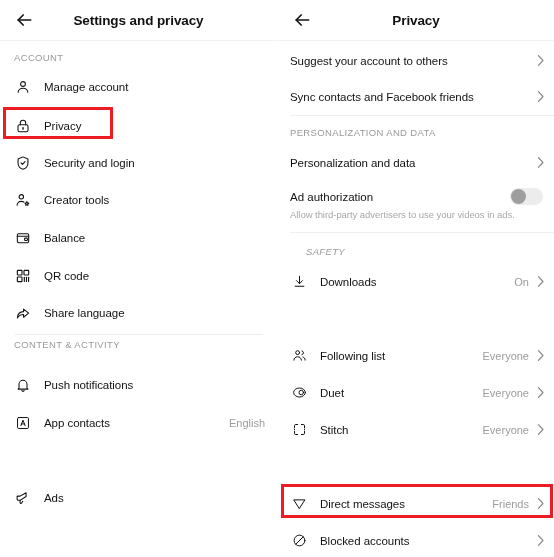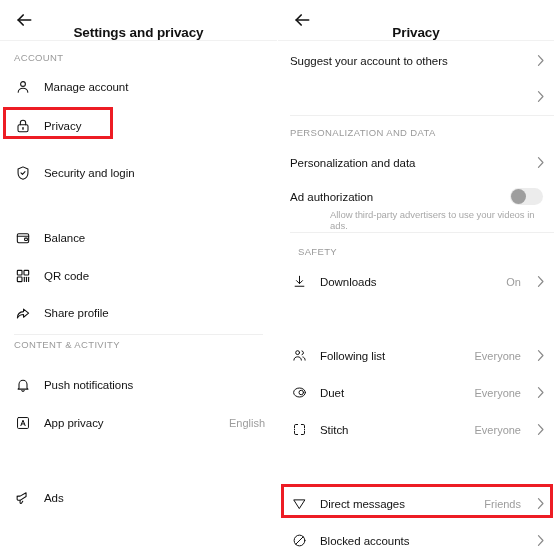--- a/index.html
+++ b/index.html
@@ -22,21 +22,21 @@
     background: #ffffff;
     overflow: hidden;
   }
   .panel.right { border-left: 1px solid #ffffff; }
 
   
   .hdr {
     height: 41px;
     position: relative;
     display: flex;
-    align-items: flex-end;
+    align-items: center;
     border-bottom: 1px solid #f1f1f1;
   }
   .back-btn {
     position: absolute;
     left: 12px; top: 50%;
     transform: translateY(-50%);
     width: 24px; height: 24px;
     display: flex; align-items: center; justify-content: center;
   }
   .hdr-title {
@@ -78,21 +78,21 @@
   .row .lbl {
     font-size: 11.5px;
     color: #121212;
     letter-spacing: -0.05px;
     white-space: nowrap;
   }
   .row .spacer { flex: 1 1 auto; }
   .row .val {
     font-size: 11px;
     color: #9c9c9c;
-    margin-right: 14px;
+    margin-right: 6px;
     white-space: nowrap;
   }
   .row .chev {
     width: 10px; height: 14px;
     display: flex; align-items: center; justify-content: center;
   }
   .row.noicon { padding-left: 12px; }
   .row.noicon .lbl { margin-left: 0; }
 
   
@@ -111,21 +111,20 @@
   .toggle-row .tr-top {
     display: flex; align-items: center;
   }
   .toggle-row .tr-title {
     font-size: 11.5px; color: #121212;
   }
   .toggle-row .tr-sub {
     font-size: 9.5px; color: #a8a8a8;
     margin-top: 4px;
     letter-spacing: -0.05px;
-    margin-left: 40px;
   }
   .switch {
     margin-left: auto;
     width: 33px; height: 17px;
     border-radius: 9px;
     background: #ececec;
     position: relative;
     flex: 0 0 33px;
   }
   .switch .knob {
@@ -180,30 +179,40 @@
         <svg width="16" height="16" viewBox="0 0 24 24" fill="none" stroke="#121212" stroke-width="1.6" stroke-linecap="round" stroke-linejoin="round">
           <rect x="4.5" y="10" width="15" height="10.5" rx="2.2"></rect>
           <path d="M8 10V7.3a4 4 0 0 1 8 0V10"></path>
           <circle cx="12" cy="14.5" r="1.1" fill="#121212" stroke="none"></circle>
           <line x1="12" y1="15.3" x2="12" y2="17.3"></line>
         </svg>
       </span>
       <span class="lbl">Privacy</span>
     </div>
 
-    <div class="row" style="top:154px">
+    <div class="row" style="top:144px">
       <span class="ic">
         <svg width="16" height="16" viewBox="0 0 24 24" fill="none" stroke="#121212" stroke-width="1.6" stroke-linecap="round" stroke-linejoin="round">
           <path d="M12 2.8 4.6 6v6c0 4.6 3.1 8.2 7.4 9.3 4.3-1.1 7.4-4.7 7.4-9.3V6Z"></path>
           <polyline points="9 11.8 11.2 14 15 9.8"></polyline>
         </svg>
       </span>
       <span class="lbl">Security and login</span>
     </div>
 
+    <div class="row" style="top:181px">
+      <span class="ic">
+        <svg width="16" height="16" viewBox="0 0 24 24" fill="none" stroke="#121212" stroke-width="1.6" stroke-linecap="round" stroke-linejoin="round">
+          <circle cx="9.5" cy="7.2" r="3.3"></circle>
+          <path d="M3.2 20c0-3.5 2.8-5.9 6.3-5.9 1.4 0 2.7.4 3.8 1"></path>
+          <path d="M17.8 14.4l.9 1.9 2 .3-1.5 1.4.4 2-1.8-1-1.8 1 .4-2-1.5-1.4 2-.3Z"></path>
+        </svg>
+      </span>
+      <span class="lbl">Creator tools</span>
+    </div>
 
     <div class="row" style="top:219px">
       <span class="ic">
         <svg width="16" height="16" viewBox="0 0 24 24" fill="none" stroke="#121212" stroke-width="1.6" stroke-linecap="round" stroke-linejoin="round">
           <rect x="3.5" y="5.5" width="17" height="13.5" rx="2"></rect>
           <line x1="3.5" y1="9.4" x2="20.5" y2="9.4"></line>
           <rect x="14.4" y="12.2" width="4.2" height="3.6" rx="1"></rect>
         </svg>
       </span>
       <span class="lbl">Balance</span>
@@ -222,21 +231,21 @@
       </span>
       <span class="lbl">QR code</span>
     </div>
 
     <div class="row" style="top:294px">
       <span class="ic">
         <svg width="16" height="16" viewBox="0 0 24 24" fill="none" stroke="#121212" stroke-width="1.6" stroke-linecap="round" stroke-linejoin="round">
           <path d="M3.6 19.5c0-6.2 4-9.3 9.2-9.6V6.2l7.6 6.1-7.6 6.1v-4.2c-4.2 0-7.1 1.4-9.2 5.3Z"></path>
         </svg>
       </span>
-      <span class="lbl">Share profile</span>
+      <span class="lbl">Share language</span>
     </div>
 
     <div class="divider" style="top:334px;left:14px;width:249px;"></div>
 
     <div class="sec-label" style="position:absolute;top:339px;left:0;">CONTENT &amp; ACTIVITY</div>
 
     <div class="row" style="top:366px">
       <span class="ic">
         <svg width="16" height="16" viewBox="0 0 24 24" fill="none" stroke="#121212" stroke-width="1.6" stroke-linecap="round" stroke-linejoin="round">
           <path d="M18 16.5V11a6 6 0 1 0-12 0v5.5L4.6 18.2h14.8Z"></path>
@@ -246,21 +255,21 @@
       <span class="lbl">Push notifications</span>
     </div>
 
     <div class="row" style="top:404px">
       <span class="ic">
         <svg width="16" height="16" viewBox="0 0 24 24" fill="none" stroke="#121212" stroke-width="1.5" stroke-linecap="round" stroke-linejoin="round">
           <rect x="3.8" y="3.8" width="16.4" height="16.4" rx="1.6"></rect>
           <path d="M8.8 16 12 7.8 15.2 16M10 13.4h4"></path>
         </svg>
       </span>
-      <span class="lbl">App privacy</span>
+      <span class="lbl">App contacts</span>
       <span class="spacer"></span>
       <span class="val" style="margin-right:0">English</span>
     </div>
 
 
     <div class="row" style="top:479px">
       <span class="ic">
         <svg width="16" height="16" viewBox="0 0 24 24" fill="none" stroke="#121212" stroke-width="1.6" stroke-linecap="round" stroke-linejoin="round">
           <path d="M3.2 9.2v4.3a2 2 0 0 0 2 2h2.4l9-5.8V4.2l-9 5h-2.4a2 2 0 0 0-2 2Z"></path>
           <path d="M7.6 15.5v3.4a1.3 1.3 0 0 0 2.4.6l1.6-2.6"></path>
@@ -289,20 +298,21 @@
       <span class="lbl">Suggest your account to others</span>
       <span class="spacer"></span>
       <span class="chev">
         <svg width="9" height="13" viewBox="0 0 10 16" fill="none" stroke="#8a8a8a" stroke-width="1.5" stroke-linecap="round" stroke-linejoin="round">
             <polyline points="2.5,2 8,8 2.5,14"></polyline>
           </svg>
       </span>
     </div>
 
     <div class="row noicon" style="top:78px">
+      <span class="lbl">Sync contacts and Facebook friends</span>
       <span class="spacer"></span>
       <span class="chev">
         <svg width="9" height="13" viewBox="0 0 10 16" fill="none" stroke="#8a8a8a" stroke-width="1.5" stroke-linecap="round" stroke-linejoin="round">
             <polyline points="2.5,2 8,8 2.5,14"></polyline>
           </svg>
       </span>
     </div>
 
     <div class="divider" style="top:115px;left:12px;width:265px;"></div>
 
@@ -323,21 +333,21 @@
         <span class="tr-title">Ad authorization</span>
         <span class="switch">
           <span class="knob"></span>
         </span>
       </div>
       <div class="tr-sub">Allow third-party advertisers to use your videos in ads.</div>
     </div>
 
     <div class="divider" style="top:232px;left:12px;width:265px;"></div>
 
-    <div class="sec-label" style="position:absolute;top:246px;left:8px;">SAFETY</div>
+    <div class="sec-label" style="position:absolute;top:246px;left:16px;font-style:italic;">SAFETY</div>
 
     <div class="row" style="top:263px">
       <span class="ic">
         <svg width="15" height="15" viewBox="0 0 24 24" fill="none" stroke="#121212" stroke-width="1.6" stroke-linecap="round" stroke-linejoin="round">
           <line x1="12" y1="3.6" x2="12" y2="15.2"></line>
             <polyline points="7.2 10.6 12 15.4 16.8 10.6"></polyline>
             <line x1="5" y1="19.6" x2="19" y2="19.6"></line>
         </svg>
       </span>
       <span class="lbl">Downloads</span>

